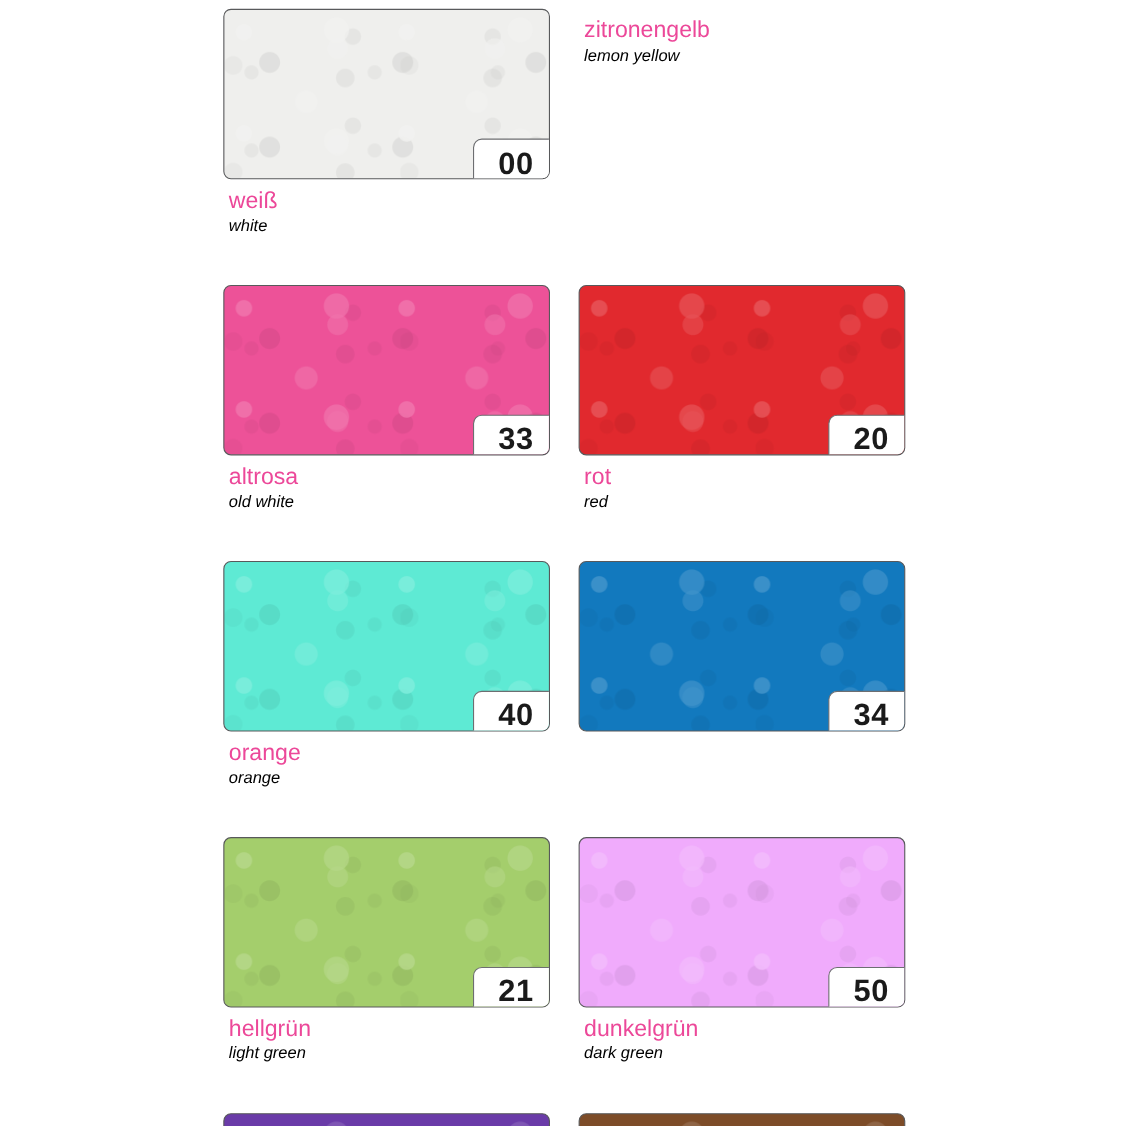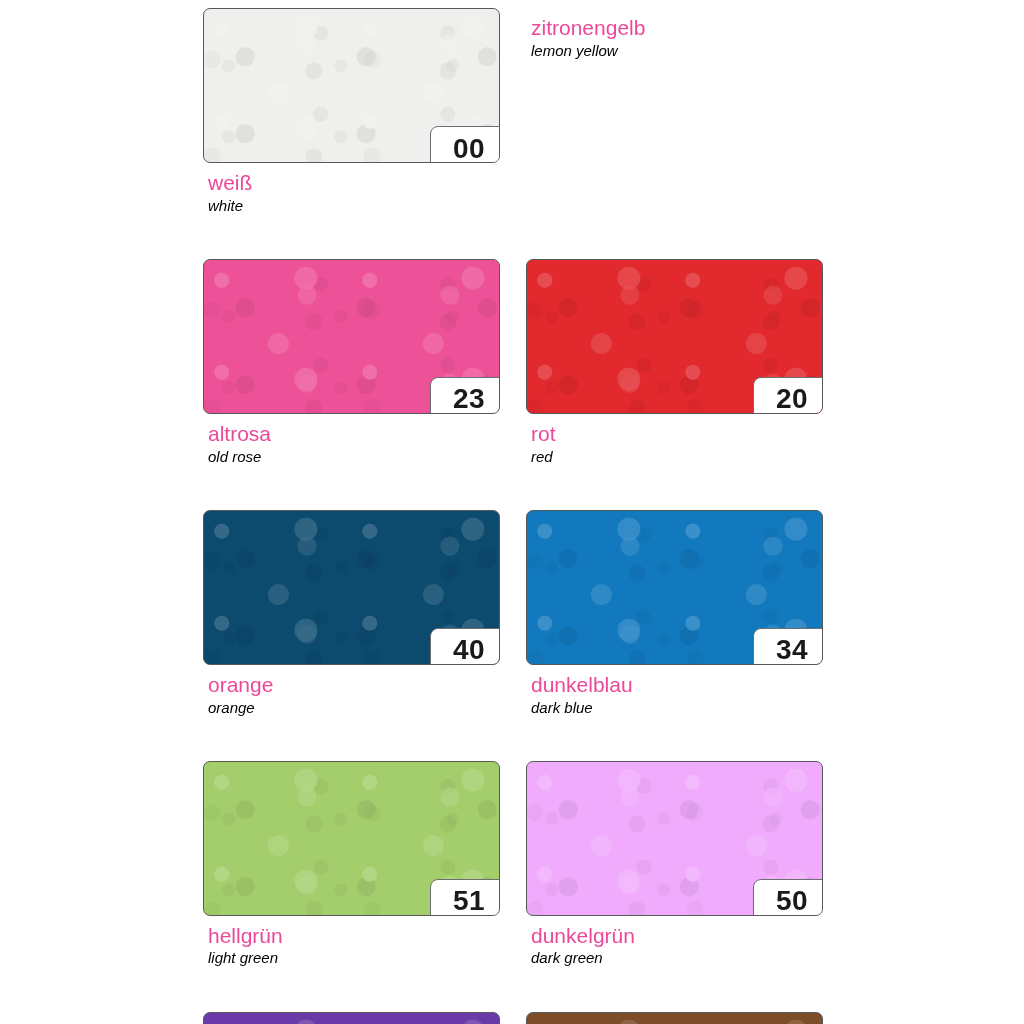--- a/index.html
+++ b/index.html
@@ -138,69 +138,65 @@
       <div class="swatch-cell">
         <div class="swatch-labels">
           <div class="name-de">zitronengelb</div>
           <div class="name-en">lemon yellow</div>
         </div>
       </div>
       <div class="swatch-cell">
         <div class="swatch-chip" style="background: rgb(237, 82, 152);">
           <div class="texture"></div>
           <div class="code-badge">
-            <span class="code-text">23</span>
+            <span class="code-text">33</span>
           </div>
         </div>
         <div class="swatch-labels">
           <div class="name-de">altrosa</div>
-          <div class="name-en">old rose</div>
+          <div class="name-en">old white</div>
         </div>
       </div>
       <div class="swatch-cell">
         <div class="swatch-chip" style="background: rgb(225, 41, 46);">
           <div class="texture"></div>
           <div class="code-badge">
             <span class="code-text">20</span>
           </div>
         </div>
         <div class="swatch-labels">
           <div class="name-de">rot</div>
           <div class="name-en">red</div>
         </div>
       </div>
       <div class="swatch-cell">
-        <div class="swatch-chip" style="background: #0c4a6e;">
+        <div class="swatch-chip" style="background: #5eead4;">
           <div class="texture"></div>
           <div class="code-badge">
             <span class="code-text">40</span>
           </div>
         </div>
         <div class="swatch-labels">
           <div class="name-de">orange</div>
           <div class="name-en">orange</div>
         </div>
       </div>
       <div class="swatch-cell">
         <div class="swatch-chip" style="background: rgb(18, 121, 190);">
           <div class="texture"></div>
           <div class="code-badge">
             <span class="code-text">34</span>
           </div>
         </div>
-        <div class="swatch-labels">
-          <div class="name-de">dunkelblau</div>
-          <div class="name-en">dark blue</div>
-        </div>
       </div>
       <div class="swatch-cell">
         <div class="swatch-chip" style="background: rgb(164, 206, 108);">
           <div class="texture"></div>
           <div class="code-badge">
-            <span class="code-text">51</span>
+            <span class="code-text">21</span>
           </div>
         </div>
         <div class="swatch-labels">
           <div class="name-de">hellgrün</div>
           <div class="name-en">light green</div>
         </div>
       </div>
       <div class="swatch-cell">
         <div class="swatch-chip" style="background: #f0abfc;">
           <div class="texture"></div>

